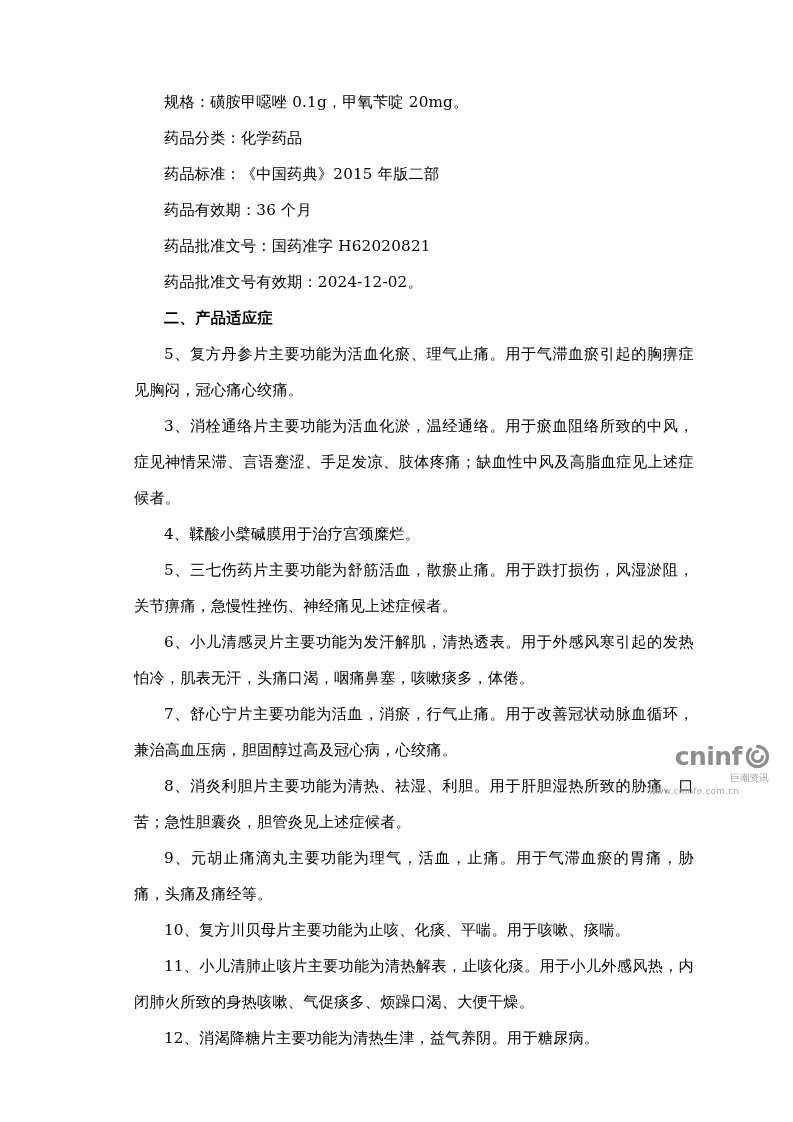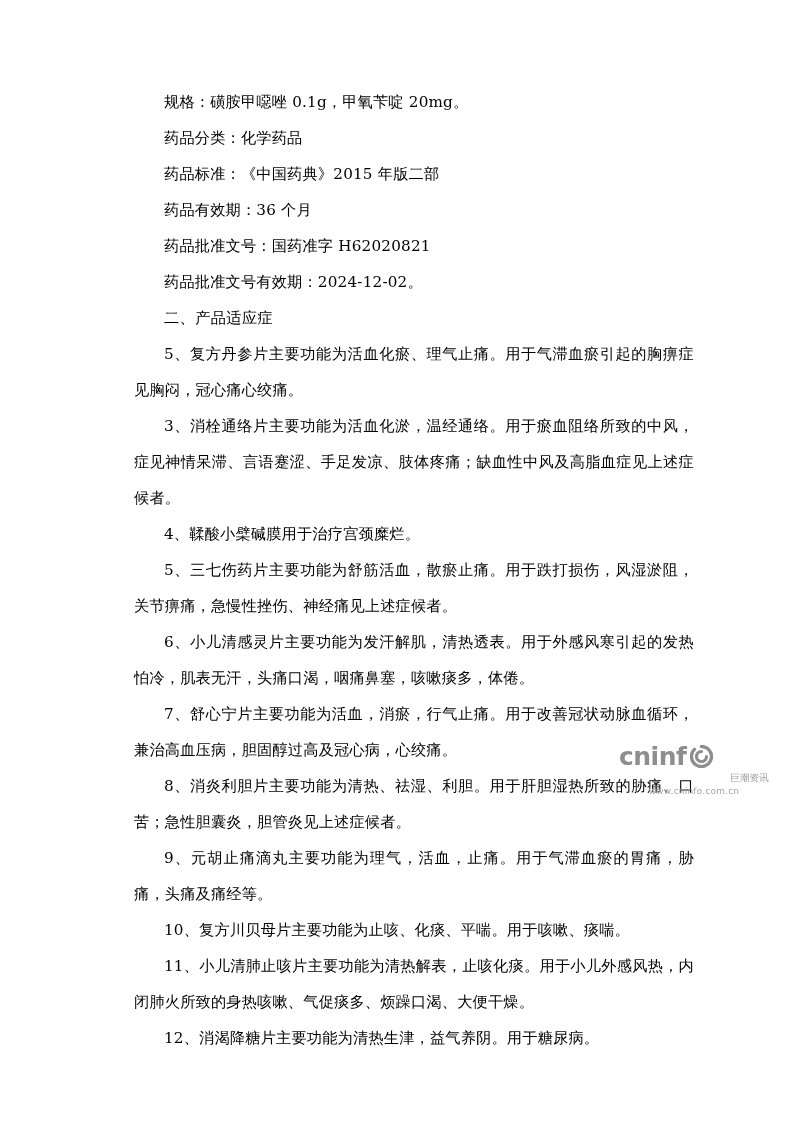--- a/index.html
+++ b/index.html
@@ -34,41 +34,41 @@
     text-align: justify;
     text-justify: inter-ideograph;
     letter-spacing: 0.2px;
     white-space: normal;
   }
   .indent {
     text-indent: 30px;
   }
   .heading {
     font-family: "DejaVu Sans", "Liberation Sans", sans-serif;
-    font-weight: normal;
+    font-weight: bold;
     font-size: 15.2px;
     line-height: 36px;
     text-indent: 30px;
     letter-spacing: 0.4px;
   }
   .para {
     margin: 0;
   }
   
   .footer {
     position: absolute;
     right: 40px;
     bottom: 28px;
     width: 150px;
     text-align: right;
   }
   .logo-row {
     display: flex;
     align-items: center;
-    justify-content: flex-start;
+    justify-content: flex-end;
     gap: 4px;
   }
   .logo-text {
     font-family: "DejaVu Sans", "Liberation Sans", sans-serif;
     font-size: 25px;
     font-weight: bold;
     color: #8e8e90;
     letter-spacing: -0.5px;
     line-height: 1;
   }

